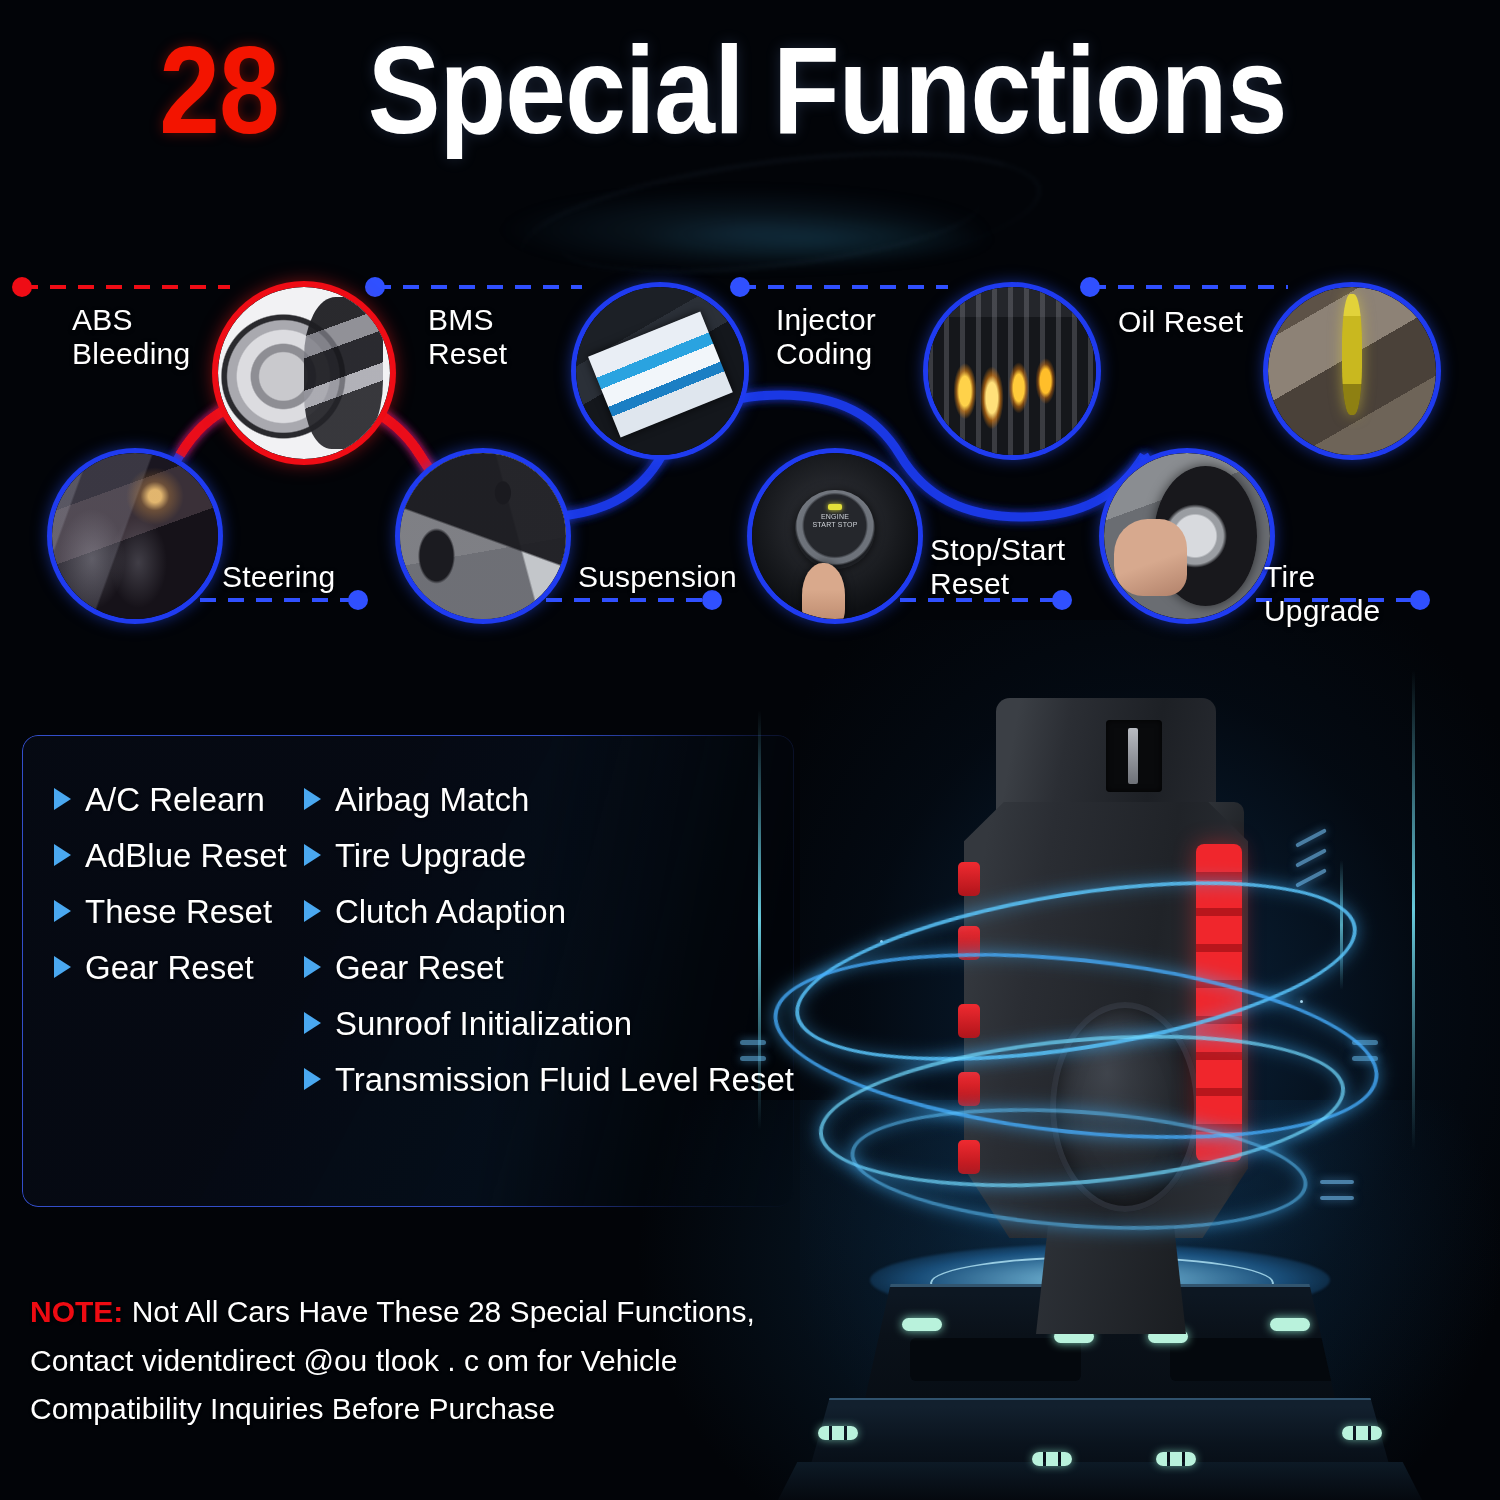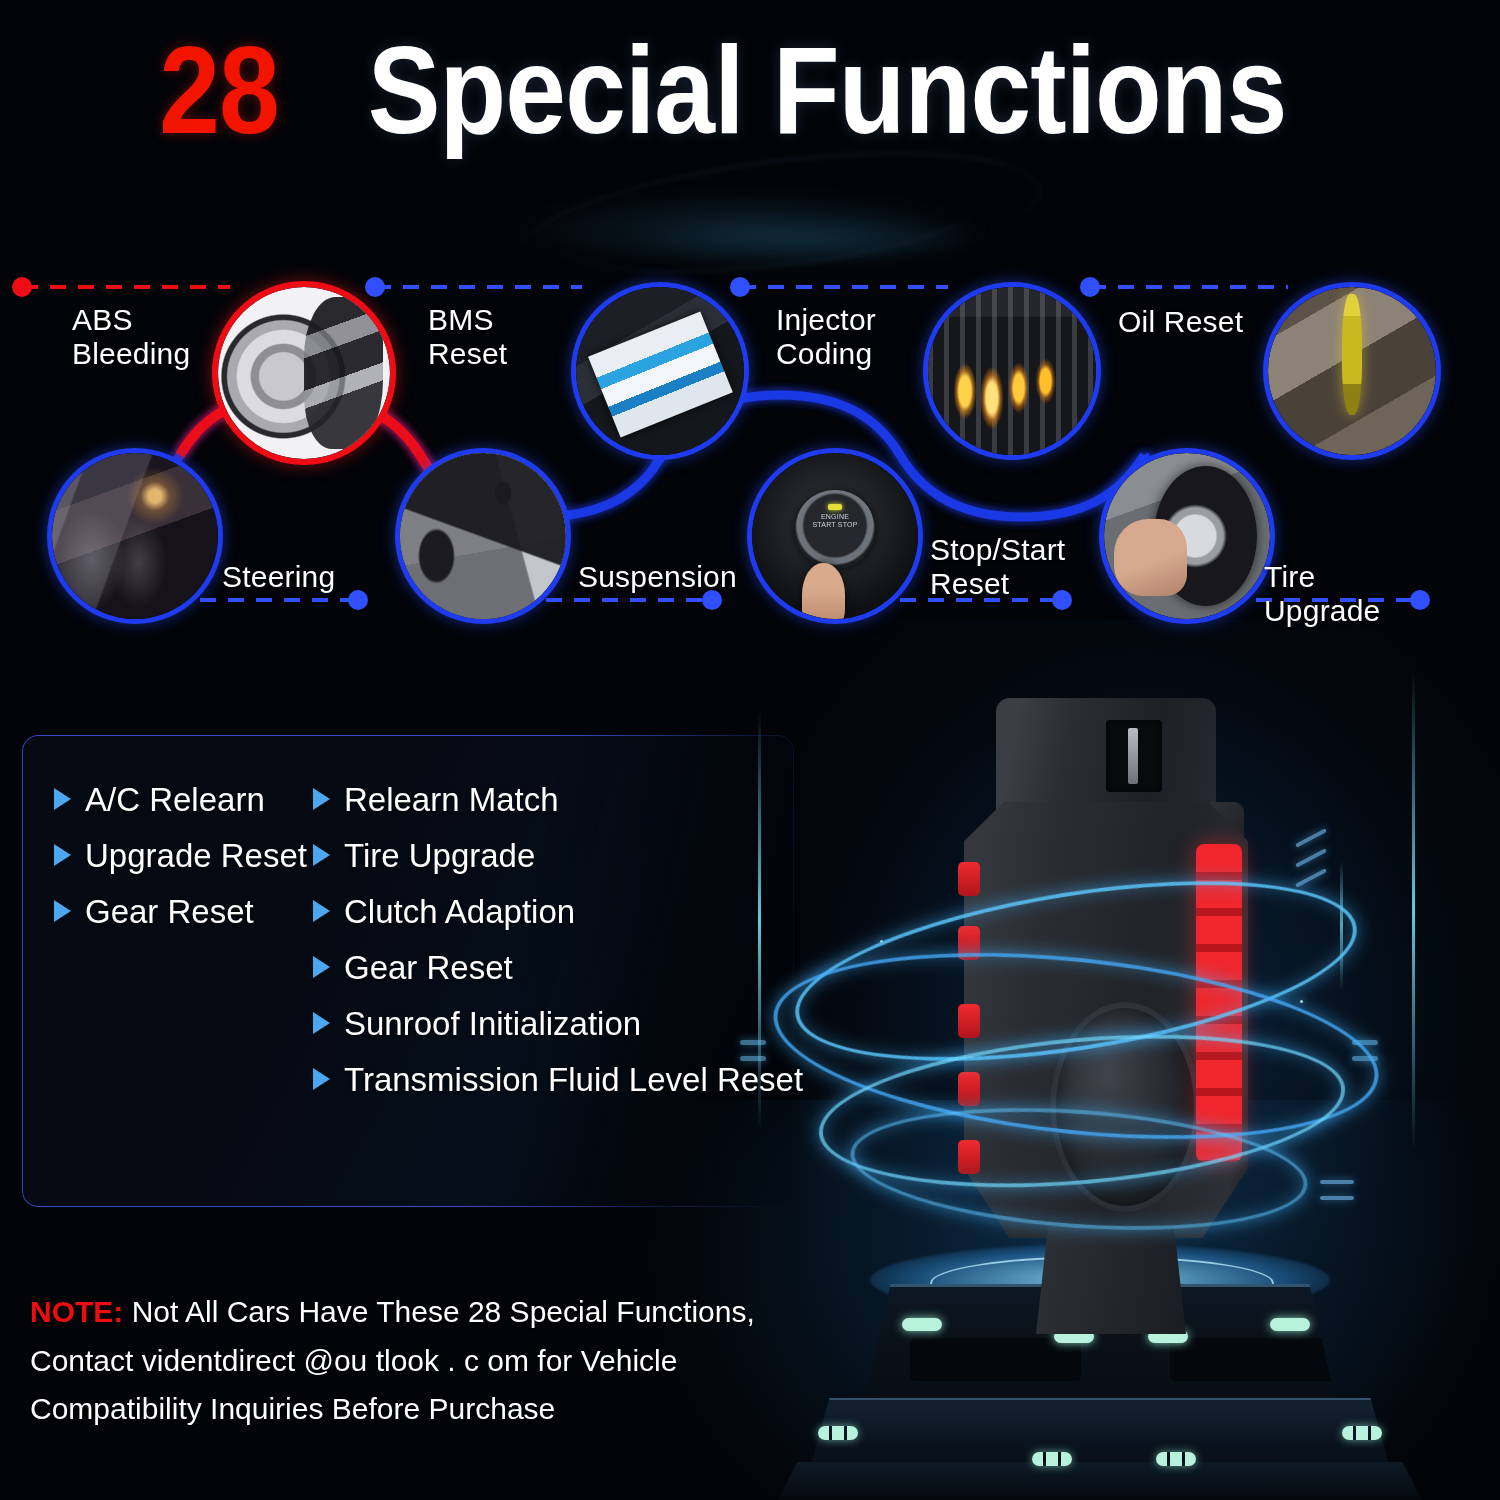--- a/index.html
+++ b/index.html
@@ -457,32 +457,36 @@
     <div class="frame"></div>
     <div class="cols">
 
       <div class="col left">
         <div class="feat">
             <span class="bullet"></span>
             <span class="feat-label">A/C Relearn</span>
           </div>
         <div class="feat">
             <span class="bullet"></span>
-            <span class="feat-label">Upgrade Reset</span>
+            <span class="feat-label">AdBlue Reset</span>
+          </div>
+        <div class="feat">
+            <span class="bullet"></span>
+            <span class="feat-label">These Reset</span>
           </div>
         <div class="feat">
             <span class="bullet"></span>
             <span class="feat-label">Gear Reset</span>
           </div>
       </div>
 
       <div class="col right">
         <div class="feat">
             <span class="bullet"></span>
-            <span class="feat-label">Relearn Match</span>
+            <span class="feat-label">Airbag Match</span>
           </div>
         <div class="feat">
             <span class="bullet"></span>
             <span class="feat-label">Tire Upgrade</span>
           </div>
         <div class="feat">
             <span class="bullet"></span>
             <span class="feat-label">Clutch Adaption</span>
           </div>
         <div class="feat">

